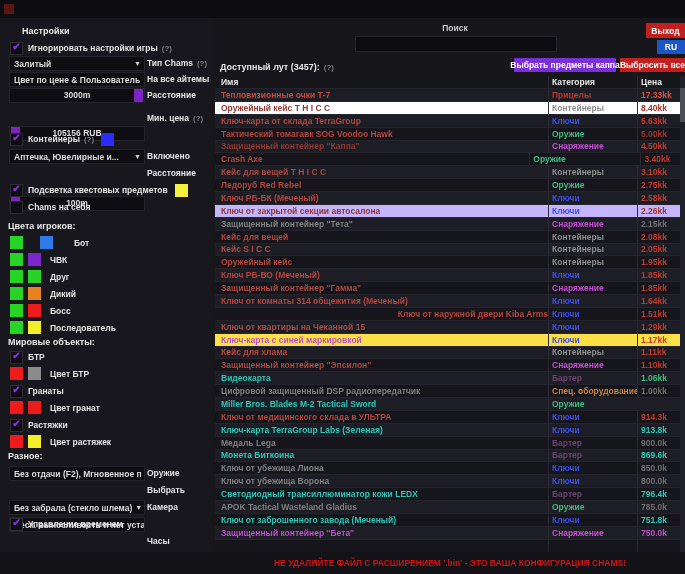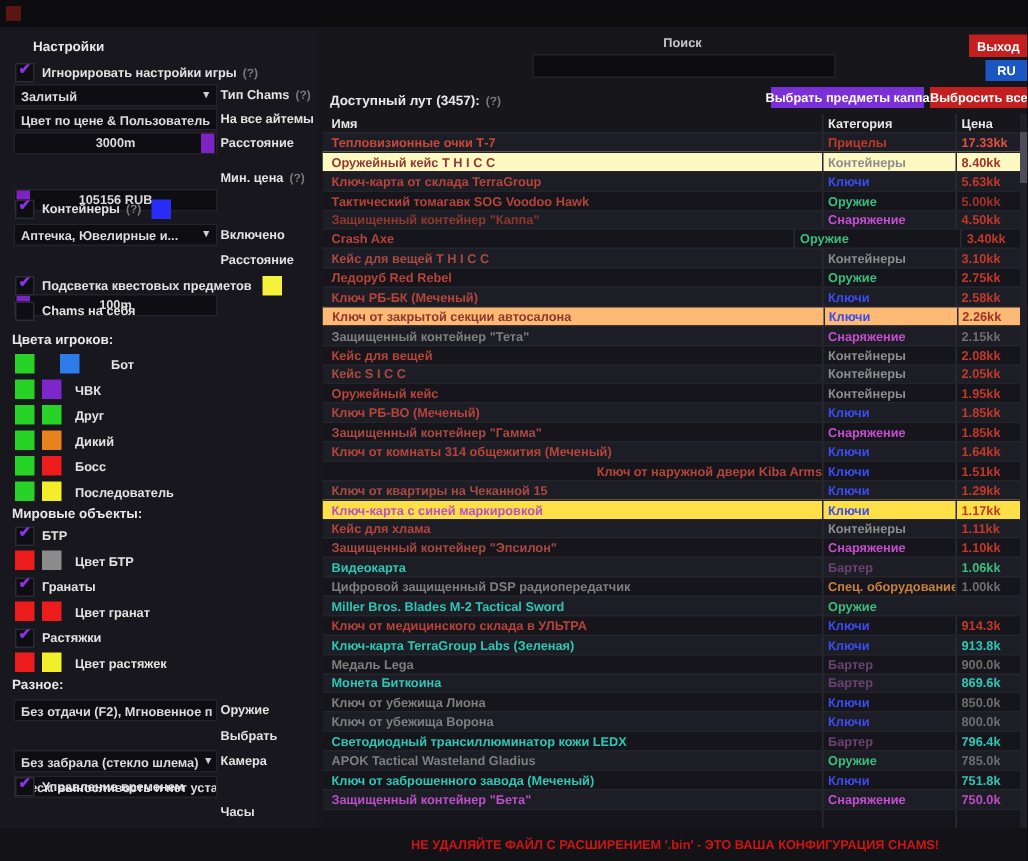--- a/index.html
+++ b/index.html
@@ -243,21 +243,21 @@
       <span class="cell-cat">Категория</span>
       <span class="cell-price">Цена</span>
     </div>
     <div id="tbody">
   <div class="trow" style="background: rgb(29, 29, 37);">
     <span class="cell-name" style="color: rgb(200, 73, 59);">Тепловизионные очки Т-7</span>
     <span class="cell-cat" style="color: rgb(192, 57, 43);">Прицелы</span>
     <span class="cell-price" style="color: rgb(226, 80, 63);">17.33kk</span>
   </div>
 
-  <div class="trow" style="background: #fef9c3;">
+  <div class="trow" style="background: #ffffff;">
     <span class="cell-name" style="color: rgb(147, 57, 47);">Оружейный кейс T H I C C</span>
     <span class="cell-cat" style="color: rgb(141, 141, 141);">Контейнеры</span>
     <span class="cell-price" style="color: rgb(163, 50, 39);">8.40kk</span>
   </div>
 
   <div class="trow" style="background: rgb(29, 29, 37);">
     <span class="cell-name" style="color: rgb(181, 68, 58);">Ключ-карта от склада TerraGroup</span>
     <span class="cell-cat" style="color: rgb(59, 77, 240);">Ключи</span>
     <span class="cell-price" style="color: rgb(192, 57, 43);">5.63kk</span>
   </div>
@@ -291,21 +291,21 @@
     <span class="cell-cat" style="color: rgb(61, 189, 125);">Оружие</span>
     <span class="cell-price" style="color: rgb(192, 57, 43);">2.75kk</span>
   </div>
 
   <div class="trow" style="background: rgb(29, 29, 37);">
     <span class="cell-name" style="color: rgb(181, 68, 58);">Ключ РБ-БК (Меченый)</span>
     <span class="cell-cat" style="color: rgb(59, 77, 240);">Ключи</span>
     <span class="cell-price" style="color: rgb(192, 57, 43);">2.58kk</span>
   </div>
 
-  <div class="trow" style="background: #fdba74; justify-content: center;">
+  <div class="trow" style="background: #c4b5fd;">
     <span class="cell-name" style="color: rgb(143, 56, 47);">Ключ от закрытой секции автосалона</span>
     <span class="cell-cat" style="color: rgb(59, 77, 240);">Ключи</span>
     <span class="cell-price" style="color: rgb(163, 50, 39);">2.26kk</span>
   </div>
 
   <div class="trow" style="background: rgb(29, 29, 37);">
     <span class="cell-name" style="color: rgb(127, 127, 127);">Защищенный контейнер "Тета"</span>
     <span class="cell-cat" style="color: rgb(196, 79, 208);">Снаряжение</span>
     <span class="cell-price" style="color: rgb(110, 110, 110);">2.15kk</span>
   </div>

